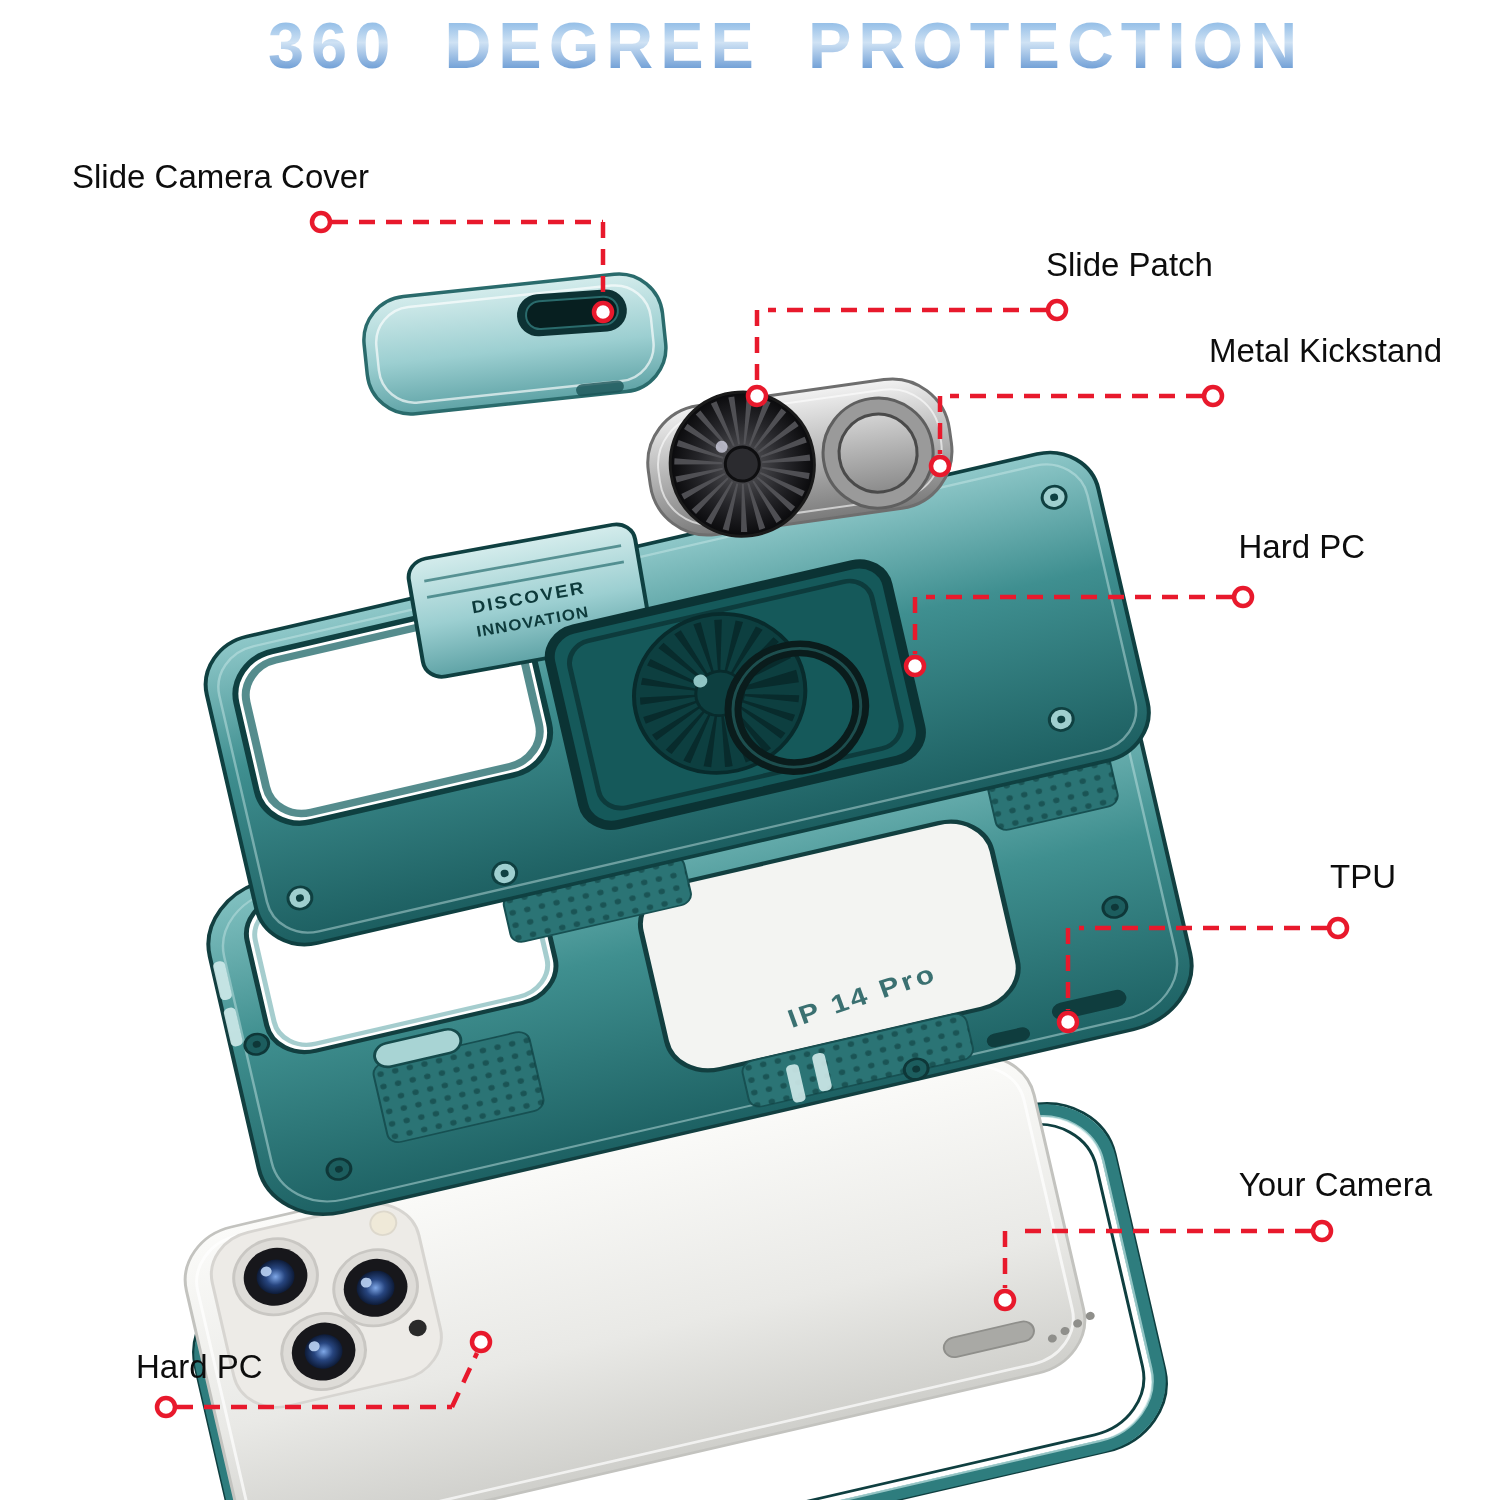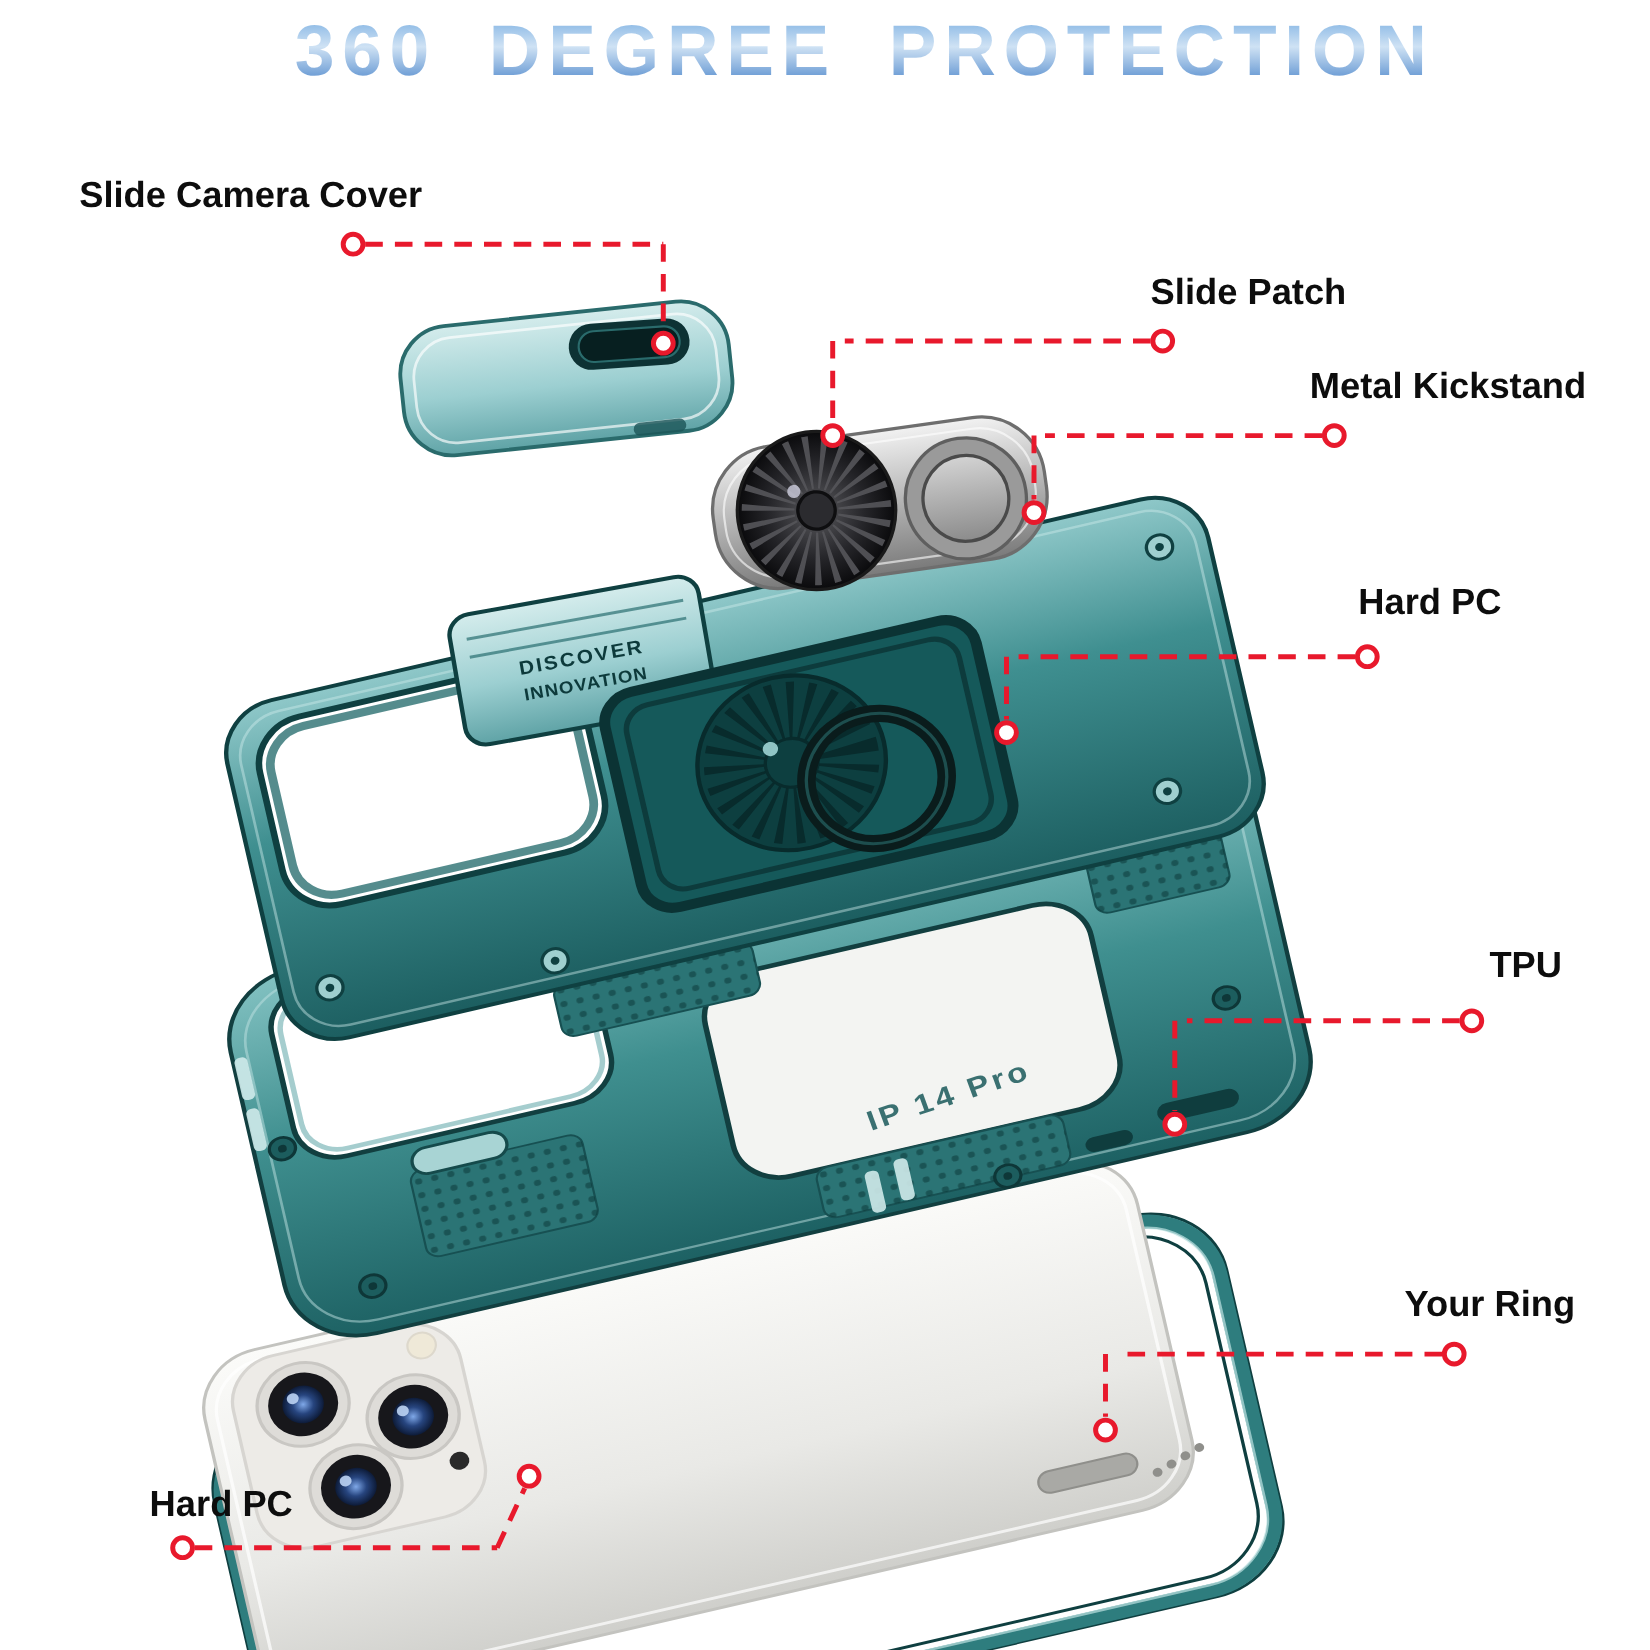--- a/index.html
+++ b/index.html
@@ -10,21 +10,21 @@
   .art{position:absolute;left:0;top:0;width:1500px;height:1500px}
   .title{
     position:absolute;top:8px;left:0;width:100%;text-align:center;
     font-size:65px;font-weight:800;letter-spacing:7px;word-spacing:22px;
     background:linear-gradient(180deg,#6aa5de 0%,#cfe2f4 46%,#3e7cc6 100%);
     -webkit-background-clip:text;background-clip:text;color:transparent;
     white-space:nowrap;
     margin-left:36px;
   }
   .callout-label{
-    position:absolute;font-size:33px;font-weight:700;color:#0d0d0d;white-space:nowrap;
+    position:absolute;font-size:33px;font-weight:400;color:#0d0d0d;white-space:nowrap;
   }
 </style>
 </head>
 <body>
 
 <svg class="art" viewBox="0 0 1500 1500" aria-hidden="true">
   <defs>
     <linearGradient id="gCover" x1="0" y1="0" x2="0" y2="1">
       <stop offset="0" stop-color="#d4ecec"></stop>
         <stop offset="0.55" stop-color="#9ccfd1"></stop>
@@ -246,15 +246,15 @@
       <circle cx="481" cy="1342" r="9"></circle>
   </g>
 </svg>
 
 <div class="title">360 DEGREE PROTECTION</div>
 
 <div class="callout-label" style="left:72px;top:158px">Slide Camera Cover</div>
 <div class="callout-label" style="left:1046px;top:246px">Slide Patch</div>
 <div class="callout-label" style="right:58px;top:332px">Metal Kickstand</div>
 <div class="callout-label" style="right:135px;top:528px">Hard PC</div>
-<div class="callout-label" style="right:80px;top:858px">TPU</div>
-<div class="callout-label" style="right:68px;top:1166px">Your Ring</div>
+<div class="callout-label" style="right:104px;top:858px">TPU</div>
+<div class="callout-label" style="right:68px;top:1166px">Your Camera</div>
 <div class="callout-label" style="left:136px;top:1348px">Hard PC</div>
 
 </body></html>

